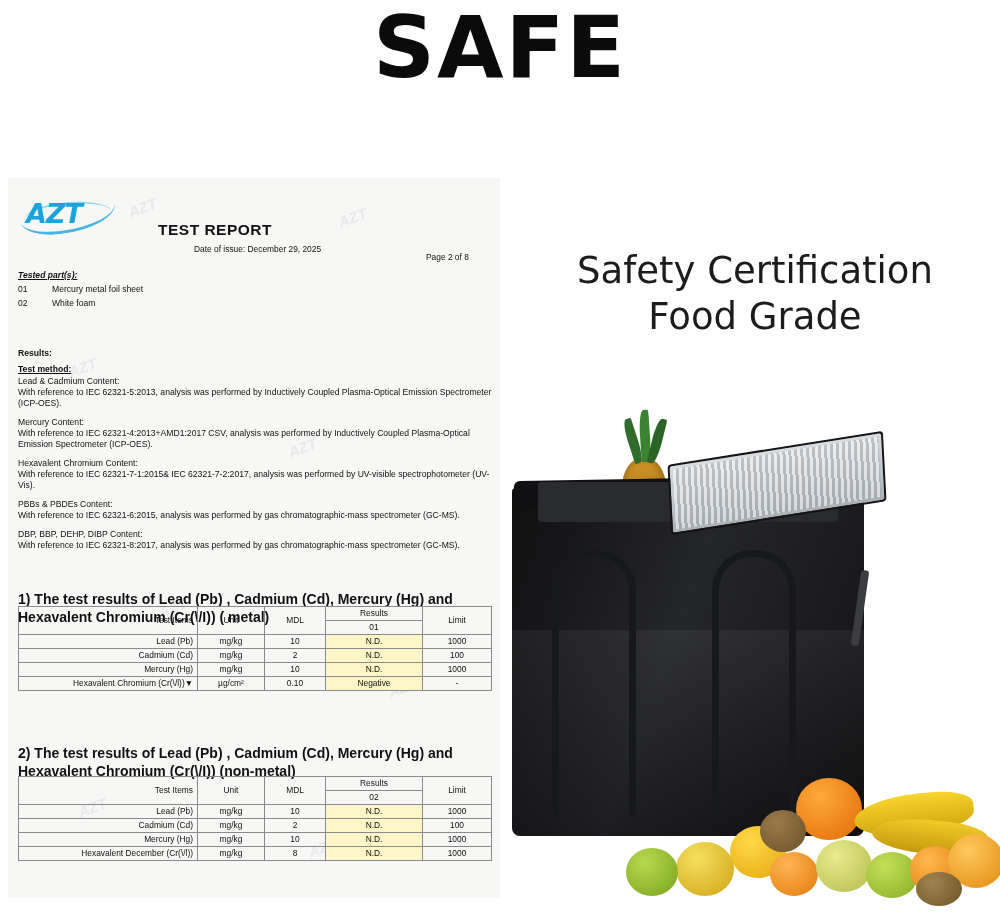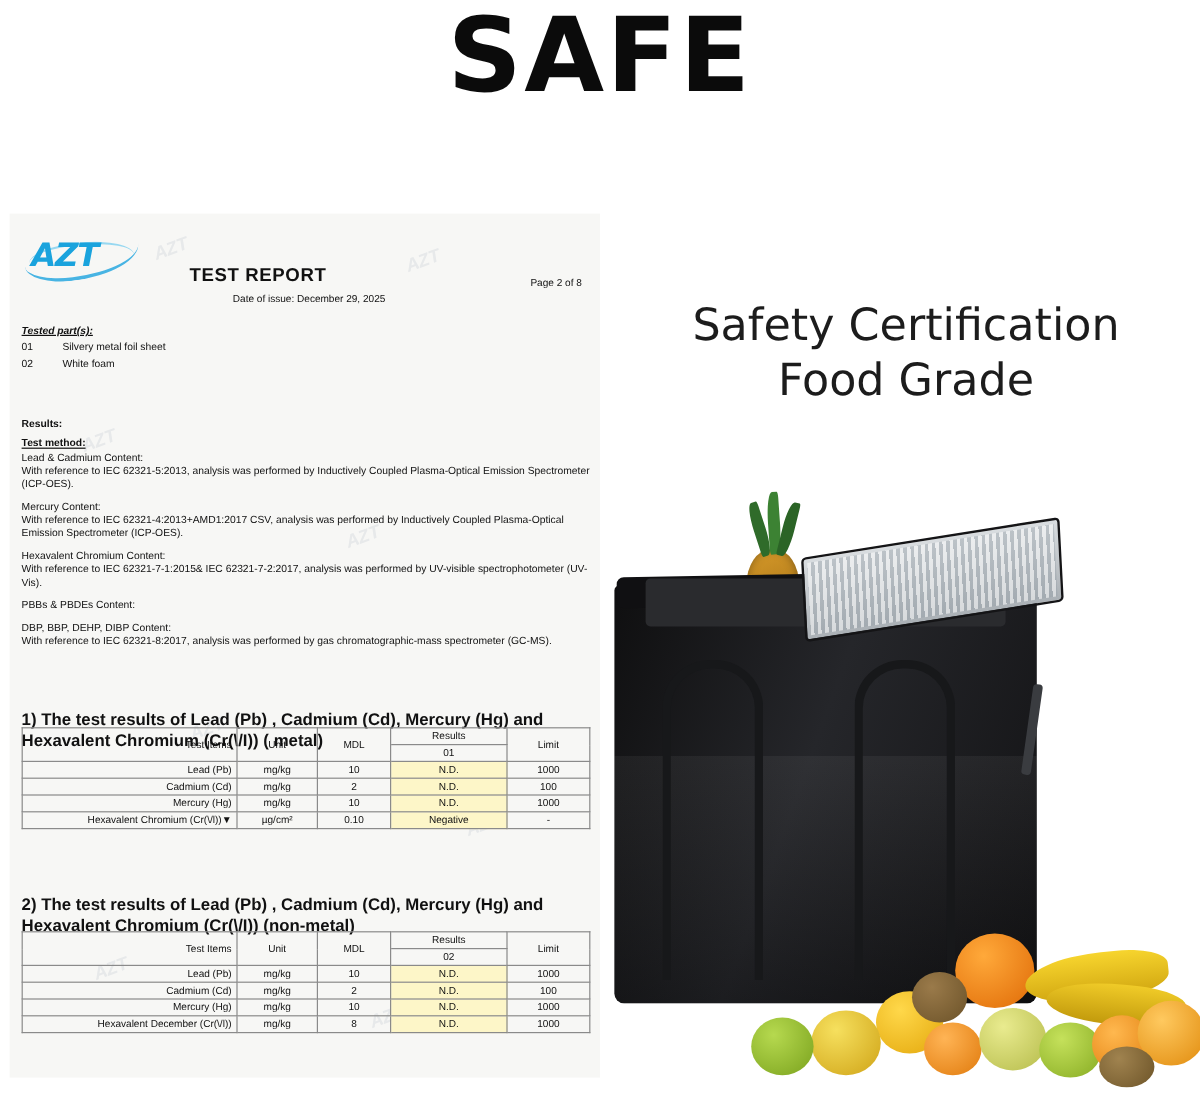--- a/index.html
+++ b/index.html
@@ -104,23 +104,22 @@
   }
   .rep-date {
     position: absolute;
     left: 186px;
     top: 66px;
     font-size: 8.4px;
   }
   .rep-page {
     position: absolute;
     left: 418px;
-    top: 52px;
+    top: 74px;
     font-size: 8.4px;
-    margin-left: 16px;
   }
 
   .rep-block {
     position: absolute;
     left: 10px;
     width: 474px;
   }
   .u {
     text-decoration: underline;
     font-weight: bold;
@@ -317,21 +316,21 @@
   <div class="rep-title">TEST REPORT</div>
   <div class="rep-date">Date of issue: December 29, 2025</div>
   <div class="rep-page">Page 2 of 8</div>
 
   <div class="rep-block tested-label">
     <span class="u">Tested part(s):</span>
   </div>
   <div class="rep-block tested-rows">
     <div class="tested-row">
       <span class="no">01</span>
-      <span>Silvery metal foil sheet</span>
+      <span>Mercury metal foil sheet</span>
     </div>
     <div class="tested-row">
       <span class="no">02</span>
       <span>White foam</span>
     </div>
   </div>
 
   <div class="rep-block results-label">Results:</div>
   <div class="rep-block method-label">
     <span class="u">Test method:</span>
@@ -345,20 +344,21 @@
     <div class="method">
       <div class="mh">Mercury Content:</div>
       <div>With reference to IEC 62321-4:2013+AMD1:2017 CSV, analysis was performed by Inductively Coupled Plasma-Optical Emission Spectrometer (ICP-OES).</div>
     </div>
     <div class="method">
       <div class="mh">Hexavalent Chromium Content:</div>
       <div>With reference to IEC 62321-7-1:2015&amp; IEC 62321-7-2:2017, analysis was performed by UV-visible spectrophotometer (UV-Vis).</div>
     </div>
     <div class="method">
       <div class="mh">PBBs &amp; PBDEs Content:</div>
+      <div>With reference to IEC 62321-6:2015, analysis was performed by gas chromatographic-mass spectrometer (GC-MS).</div>
     </div>
     <div class="method">
       <div class="mh">DBP, BBP, DEHP, DIBP Content:</div>
       <div>With reference to IEC 62321-8:2017, analysis was performed by gas chromatographic-mass spectrometer (GC-MS).</div>
     </div>
   </div>
 
   <div class="rep-block cap1 tbl-cap">1) The test results of Lead (Pb) , Cadmium (Cd), Mercury (Hg) and Hexavalent Chromium (Cr(\/I)) ( metal)</div>
   <table class="rep t1">
     <tbody>

